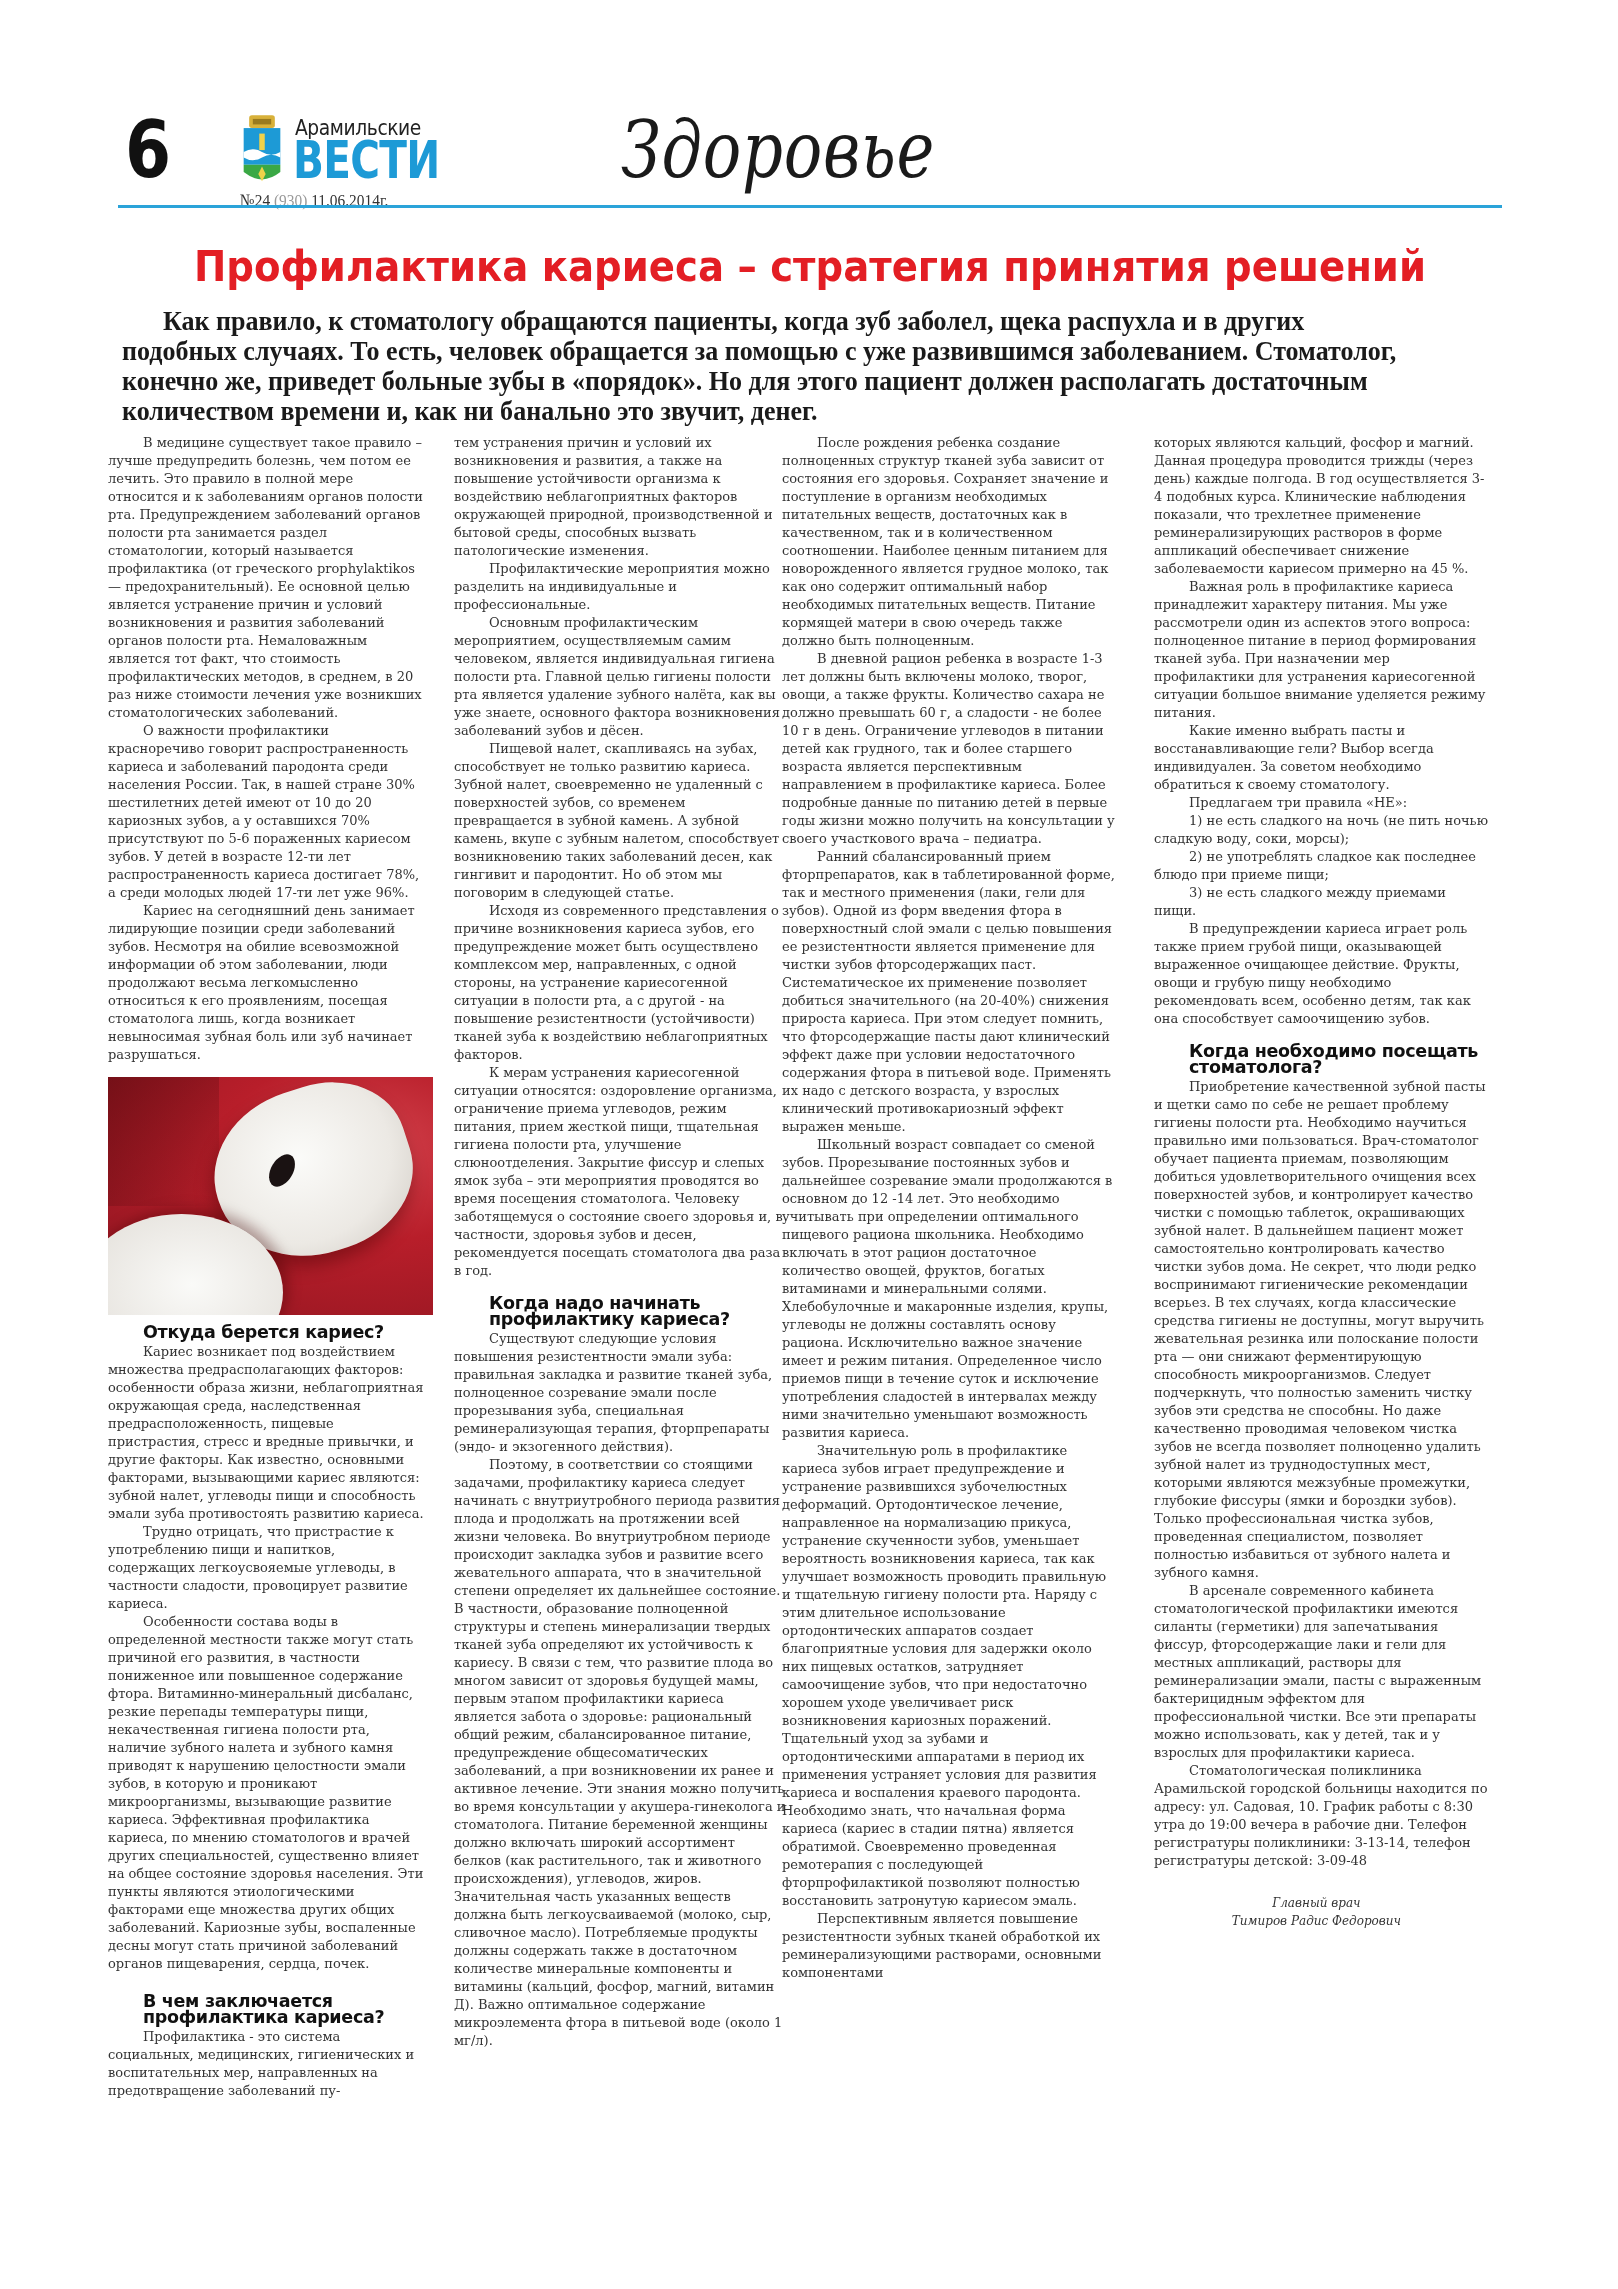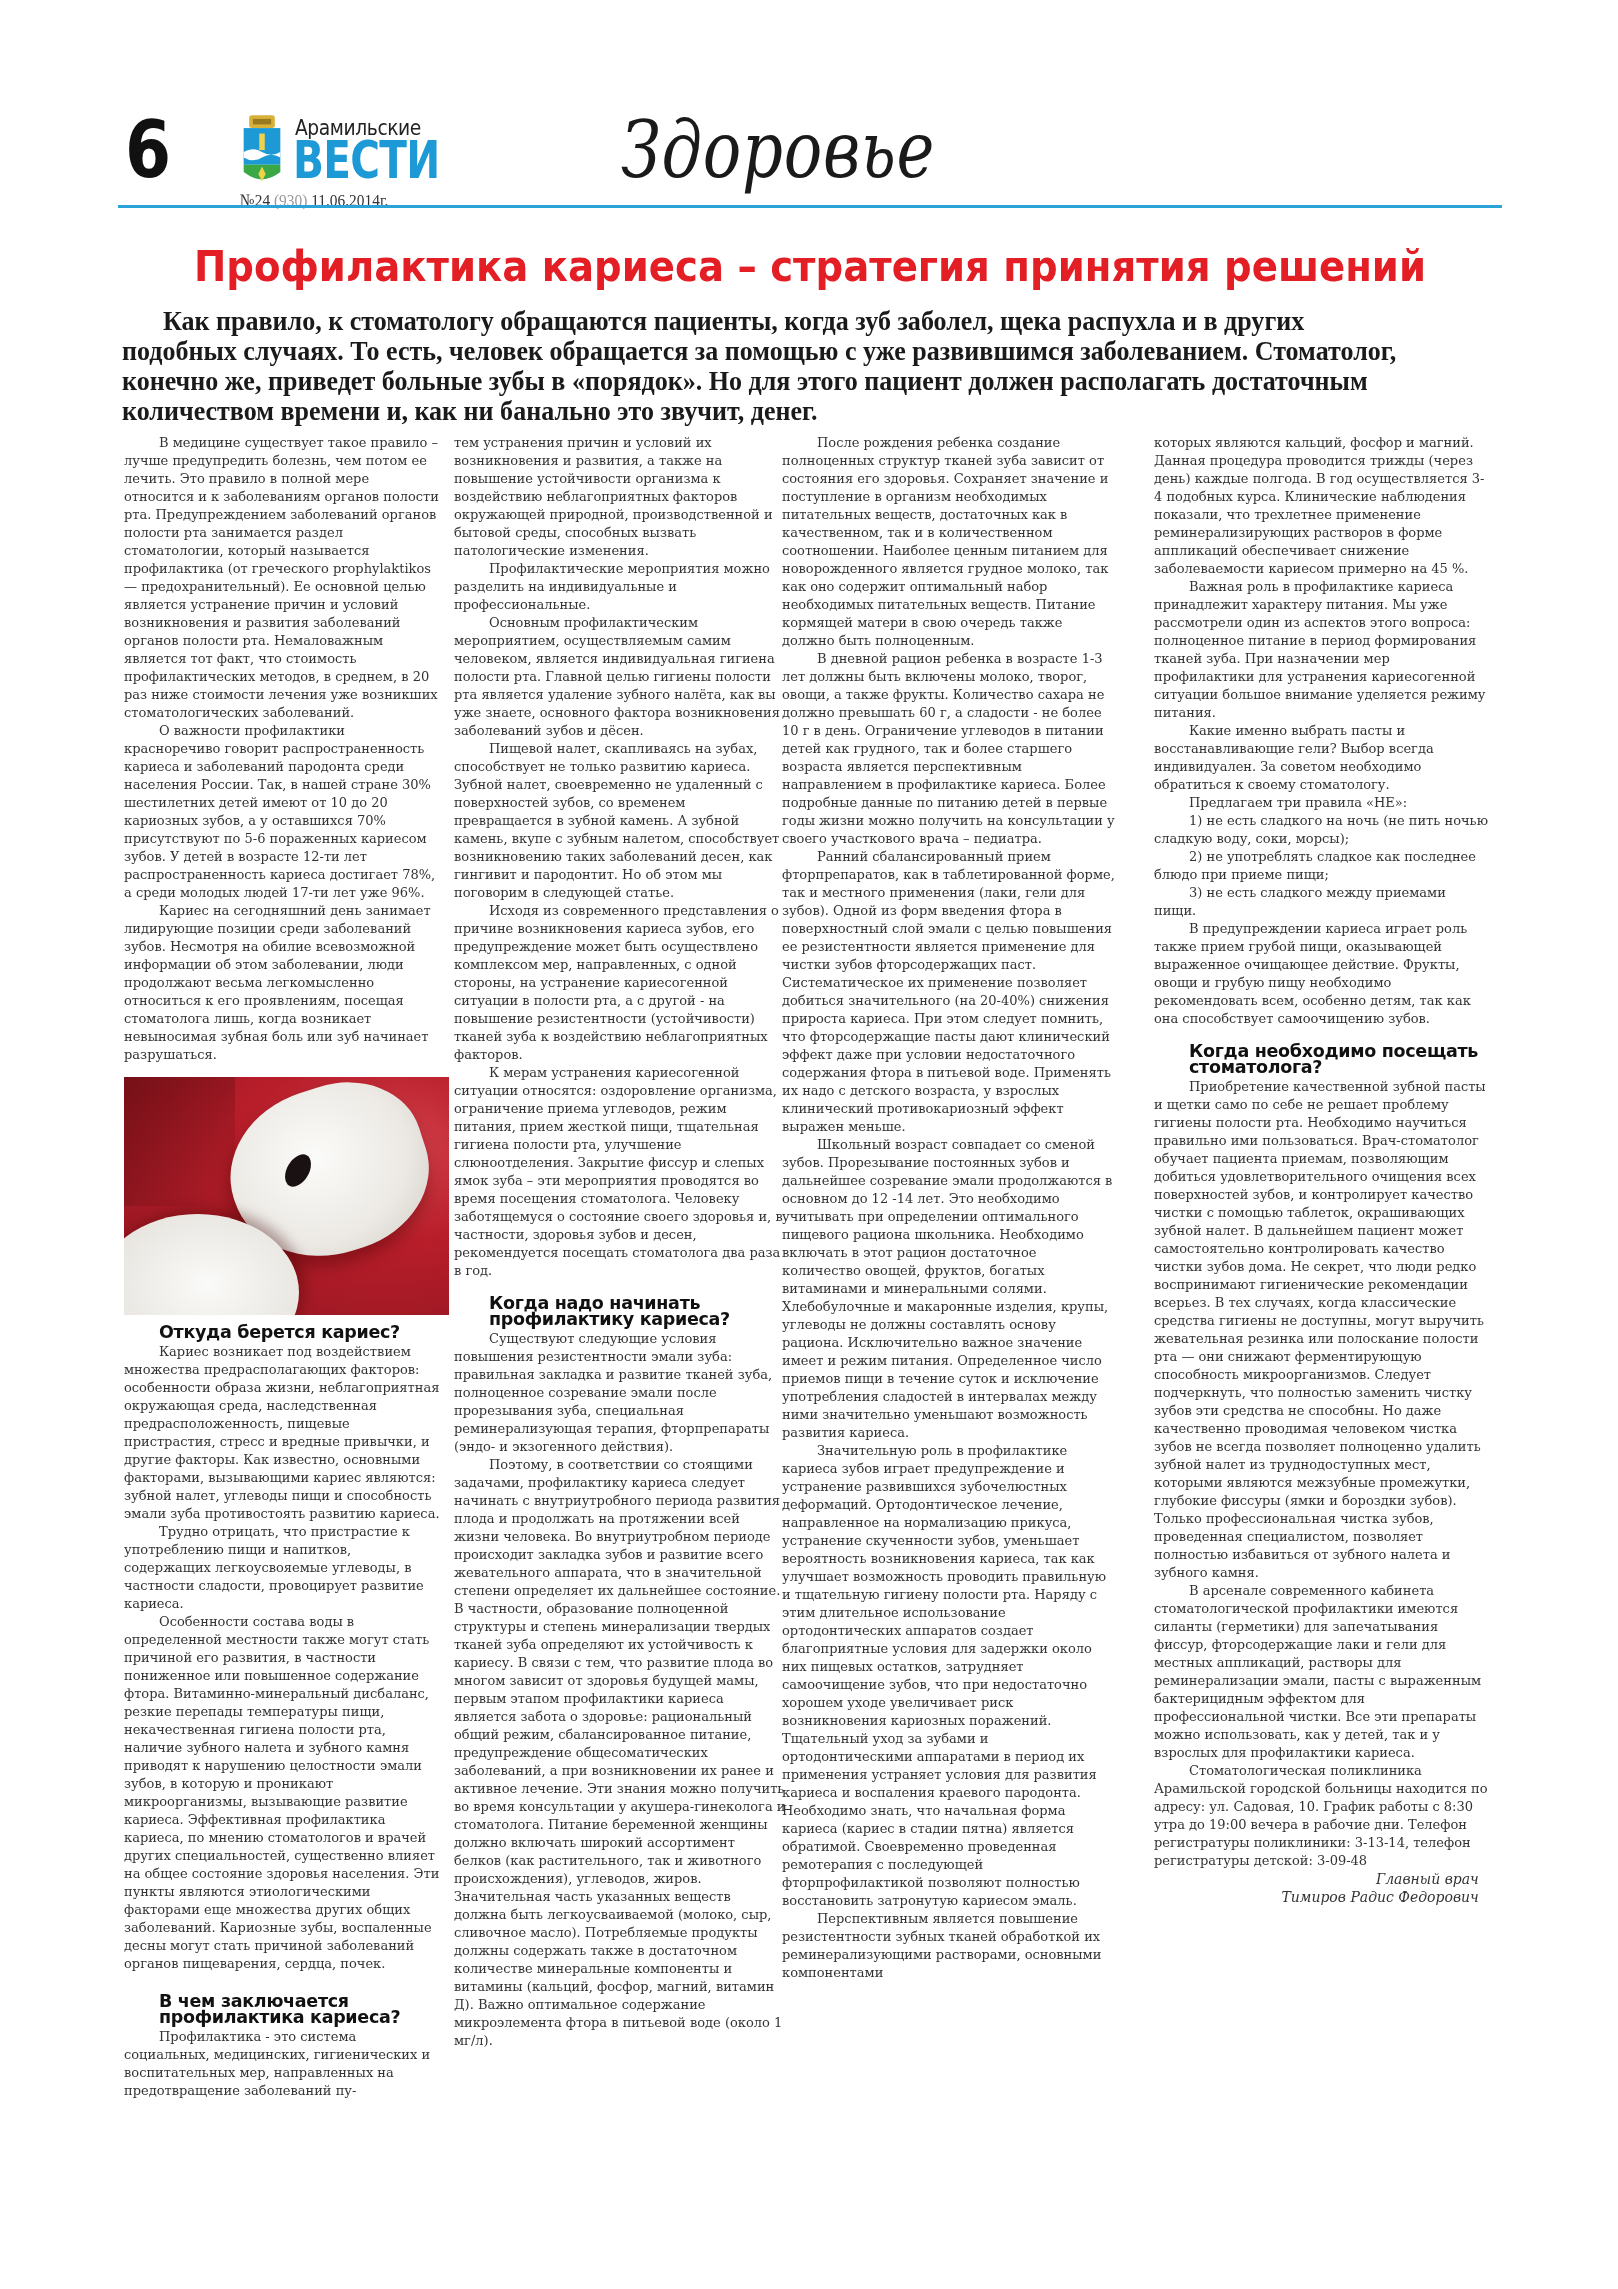--- a/index.html
+++ b/index.html
@@ -15,34 +15,34 @@
   .issue .grey { color: #999; }
   .section { position: absolute; left: 503px; top: -5.5px; font-family: "DejaVu Serif", serif; font-style: italic; font-size: 78px; line-height: 92px; color: #1a1a1a; transform: scaleX(0.82); transform-origin: left; letter-spacing: 0.9px; }
   .rule { position: absolute; left: 118px; top: 205px; width: 1384px; height: 2.8px; background: #2aa3d9; }
 
   .headline { position: absolute; left: 118px; top: 242px; width: 1384px; text-align: center; font-family: "DejaVu Sans", sans-serif; font-weight: bold; font-size: 42px; color: #e31e24; white-space: nowrap; transform: scaleX(0.92); }
 
   .lead { position: absolute; left: 122px; top: 306px; width: 1384px; font-family: "Liberation Serif", serif; font-weight: bold; font-size: 28px; line-height: 30px; color: #1a1a1a; text-indent: 44px; transform: scaleX(0.93); transform-origin: left; }
 
   .col { position: absolute; top: 434px; font-family: "DejaVu Serif", serif; font-size: 13px; line-height: 18px; color: #333; }
   .col p { text-indent: 35px; text-align: left; }
-  .col1 { left: 124px; width: 318px; }
+  .col1 { left: 108px; width: 318px; }
   .col2 { left: 454px; width: 332px; }
   .col3 { left: 782px; width: 334px; }
   .col4 { left: 1154px; width: 334px; }
 
   .subhead { font-family: "DejaVu Sans", sans-serif; font-weight: bold; font-size: 17.5px; line-height: 16.6px; color: #111; padding-left: 35px; margin: 9.2px 0 1.8px; letter-spacing: -0.3px; }
 
   .photo { position: relative; width: 325px; height: 238px; margin: 13px 0 3.7px; overflow: hidden; background: radial-gradient(ellipse at 80% 30%, #d4434d 0%, #b81e2a 40%, #8e1520 100%); }
   .tooth1 { position: absolute; left: 106px; top: 11px; width: 198px; height: 166px; border-radius: 48% 42% 45% 50%; background: radial-gradient(ellipse at 45% 40%, #fbfbf9 0%, #ece9e4 60%, #cfcac3 100%); transform: rotate(-18deg); box-shadow: -5.5px 9.2px 16.6px rgba(60,0,0,0.4); }
   .cavity { position: absolute; left: 163px; top: 76px; width: 22px; height: 35px; border-radius: 50%; background: #1a1212; transform: rotate(30deg); }
   .tooth2 { position: absolute; left: -28px; top: 137px; width: 203px; height: 157px; border-radius: 50%; background: radial-gradient(ellipse at 55% 45%, #fafaf8 0%, #e8e5e0 65%, #c8c3bb 100%); box-shadow: 5.5px -5.5px 13px rgba(60,0,0,0.35); }
   .gum-shadow { position: absolute; left: 0; top: 0; width: 111px; height: 129px; background: linear-gradient(135deg, rgba(90,10,15,0.6), rgba(0,0,0,0)); }
 
-  .signature { text-align: right; font-style: italic; font-size: 14px; line-height: 18.5px; color: #333; padding-right: 9.2px; }
+  .signature { margin-top: 24px; text-align: center; font-style: italic; font-size: 12px; line-height: 18.5px; color: #333; padding-right: 9.2px; }
 </style>
 </head>
 <body>
 
 <header class="masthead">
   <div class="page-num">6</div>
   <svg class="logo-emblem" viewBox="0 0 48 78">
     <rect x="10" y="0" width="28" height="14" rx="3" fill="#d8b13a"></rect>
     <rect x="14" y="4" width="20" height="6" fill="#9a7a1e"></rect>
     <rect x="4" y="14" width="40" height="40" fill="#1d9ad6"></rect>

